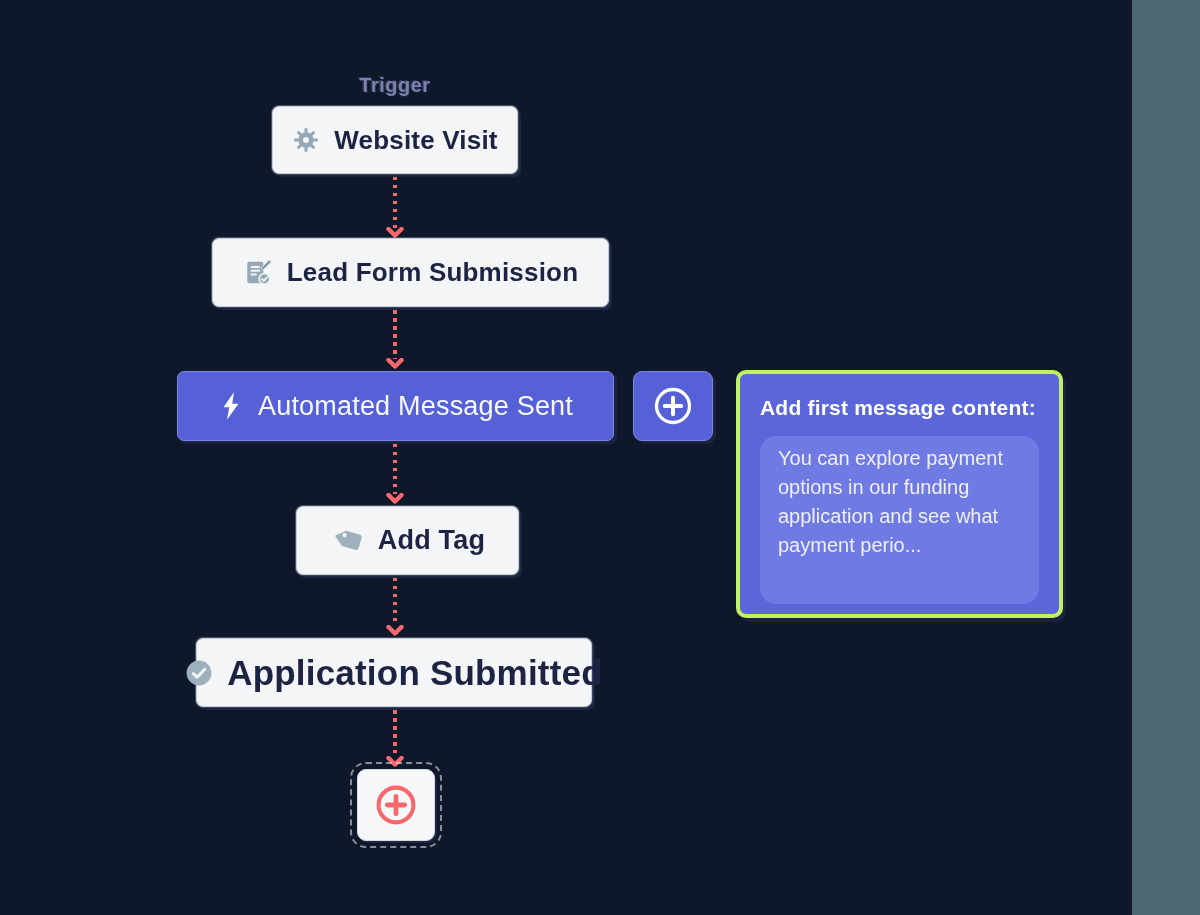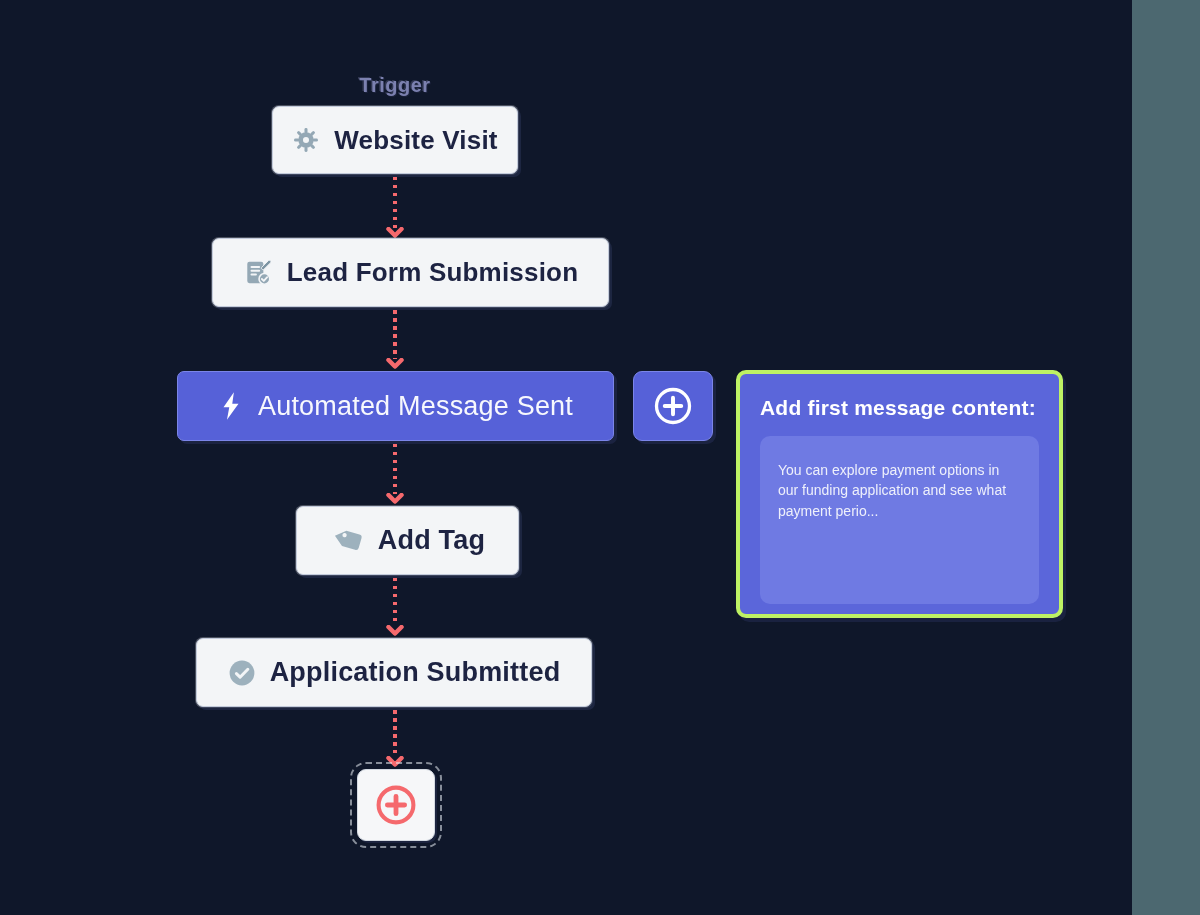--- a/index.html
+++ b/index.html
@@ -104,24 +104,24 @@
   .panel-title {
     color: #ffffff;
     font-size: 21px;
     font-weight: 700;
     letter-spacing: 0.2px;
   }
   .panel-message {
     margin-top: 16px;
     height: 168px;
     background: #6f7ae3;
-    border-radius: 10px;
-    padding: 24px 18px;
+    border-radius: 16px;
+    padding: 8px 18px;
     color: #eef0fb;
-    font-size: 14px;
+    font-size: 20px;
     line-height: 1.45;
     cursor: pointer;
   }
 </style>
 </head>
 <body>
 
 <div class="canvas">
 
   <div class="trigger-label">Trigger</div>
@@ -226,21 +226,21 @@
     </svg>
   </div>
 
   <div class="node node-light" style="left:196px; top:638px; width:396px; height:69px;">
     <span class="icon">
       <svg width="28" height="28" viewBox="0 0 26 26">
         <circle cx="13" cy="13" r="11.5" fill="#9db1bd"></circle>
         <path d="M7.8 13.6 l3.4 3.3 L18.4 9.5" fill="none" stroke="#f3f5f7" stroke-width="2.8" stroke-linecap="round" stroke-linejoin="round"></path>
       </svg>
     </span>
-    <span class="node-label" style="font-size:27px;">Application Submitted</span>
+    <span class="node-label" style="font-size:35px;">Application Submitted</span>
   </div>
 
   <div class="connector" style="left:386px; top:710px; height:57px;">
     <div class="dots"></div>
     <svg class="arrow" width="18" height="11" viewBox="0 0 18 11">
       <path d="M2.5 2 L9 8.5 L15.5 2" fill="none" stroke="#f5696d" stroke-width="4.5" stroke-linecap="round" stroke-linejoin="round"></path>
     </svg>
   </div>
 
   <div class="plus-btn plus-btn-light" style="left:357px; top:769px; width:78px; height:72px;">

